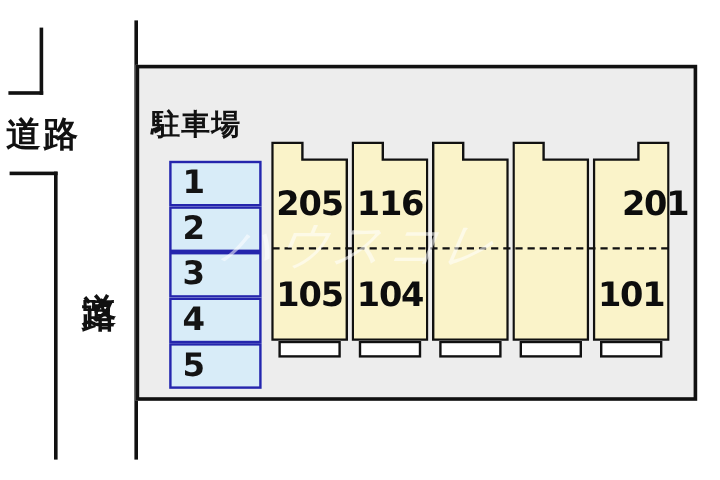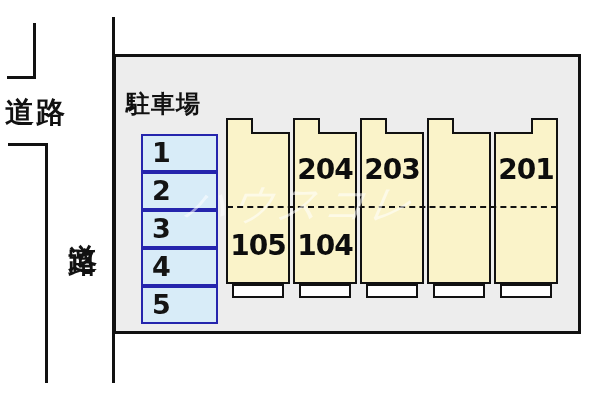--- a/index.html
+++ b/index.html
@@ -99,28 +99,29 @@
   <svg class="unit-svg" style="left:360px;" viewBox="0 0 64 167">
     <polygon class="unit-shape" points="1,1 26,1 26,15 63,15 63,165 1,165"></polygon>
   </svg>
   <svg class="unit-svg" style="left:427px;" viewBox="0 0 64 167">
     <polygon class="unit-shape" points="1,1 26,1 26,15 63,15 63,165 1,165"></polygon>
   </svg>
   <svg class="unit-svg" style="left:494px;" viewBox="0 0 64 167">
     <polygon class="unit-shape" points="1,15 38,15 38,1 63,1 63,165 1,165"></polygon>
   </svg>
 
-  <div class="unit-num upper" style="left:293px;">204</div>
-  <div class="unit-num upper" style="left:360px;">203</div>
-  <div class="unit-num upper" style="left:494px;">201</div>
+  <div class="unit-num upper" style="left:226px;">205</div>
+  <div class="unit-num upper" style="left:293px;">116</div>
+  <div class="unit-num upper" style="left:494px;padding-left:20px;">201</div>
 
   <div id="floor-divider"></div>
 
   <div class="unit-num lower" style="left:226px;">105</div>
   <div class="unit-num lower" style="left:293px;">104</div>
+  <div class="unit-num lower" style="left:494px;">101</div>
 
   <div class="porch" style="left:232px;"></div>
   <div class="porch" style="left:299px;"></div>
   <div class="porch" style="left:366px;"></div>
   <div class="porch" style="left:433px;"></div>
   <div class="porch" style="left:500px;"></div>
 
   <div id="watermark">ハウスコレ</div>
 
 </div>

